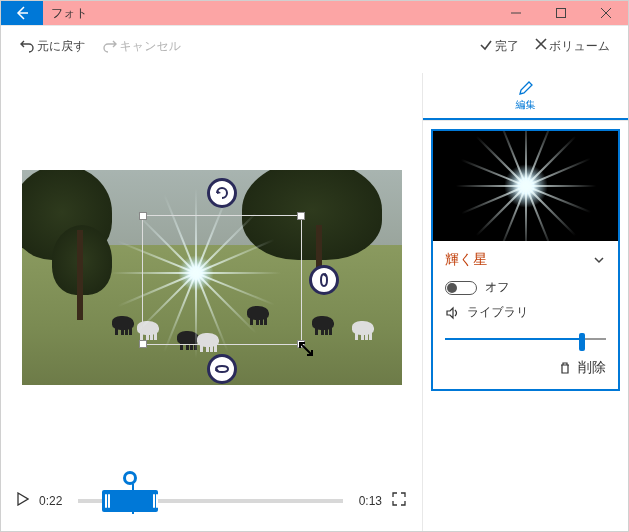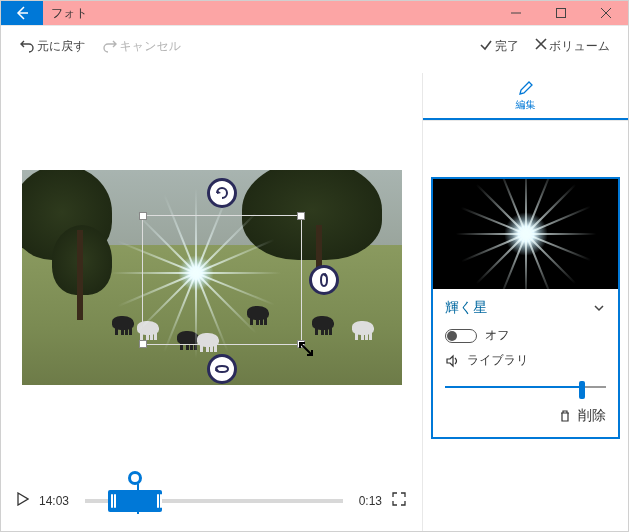--- a/index.html
+++ b/index.html
@@ -48,32 +48,32 @@
   .playbar { height:50px; display:flex; align-items:center; gap:10px; padding:0 16px 10px 16px; position:relative; }
   .play-icn { color:#333; }
   .time { font-size:12px; color:#333; }
   .track { flex:1; height:4px; background:#d8d8d8; position:relative; margin:0 6px; }
   .clip { position:absolute; height:22px; top:-9px; background:#0078d7; border-radius:2px; display:flex; align-items:center; justify-content:space-between; padding:0 3px; }
   .clip .grip { width:2px; height:14px; background:#fff; border-radius:1px; box-shadow:3px 0 #fff; }
   .playhead { position:absolute; top:-28px; }
   .playhead-stem { width:2px; height:30px; background:#0078d7; margin:0 auto; }
   .playhead-knob { width:14px; height:14px; border:3px solid #0078d7; background:#fff; border-radius:50%; margin-left:-6px; margin-bottom:-1px; }
   .expand { color:#333; }
-  .side { width:206px; border-left:1px solid #e8e8e8; display:flex; flex-direction:column;gap:48px; }
+  .side { width:206px; border-left:1px solid #e8e8e8; display:flex; flex-direction:column; }
   .side-tabs { height:48px; display:flex; border-bottom:1px solid #e8e8e8; }
   .stab { flex:1; display:flex; flex-direction:column; align-items:center; justify-content:center; gap:2px; font-size:10px; color:#888; border-bottom:2px solid transparent; }
   .stab.active { color:#0078d7; border-bottom-color:#0078d7; }
   .effect-panel { margin:8px; border:2px solid #0078d7; padding:0; }
   .preview { height:110px; background:#000; position:relative; overflow:hidden; }
   .preview .flare { left:50%; top:50%; }
   .preview .flare-core { left:-22px; top:-22px; width:44px; height:44px; }
   .preview .ray { top:-70px; height:140px; }
   .panel-body { padding:10px 12px 12px 12px; }
   .panel-title-row { display:flex; align-items:center; justify-content:space-between; margin-bottom:10px; }
-  .panel-title { font-size:14px; color:#0369a1; }
+  .panel-title { font-size:14px; color:#c2410c; }
   .prop-row { display:flex; align-items:center; gap:8px; font-size:12px; color:#333; margin-bottom:8px; }
   .toggle { width:32px; height:14px; border:1px solid #555; border-radius:8px; position:relative; }
   .toggle .knob { position:absolute; left:1px; top:1px; width:10px; height:10px; background:#555; border-radius:50%; }
   .slider { position:relative; height:20px; margin:2px 0 10px 0; }
   .slider-track { position:absolute; left:0; right:0; top:9px; height:2px; background:#999; }
   .slider-fill { position:absolute; left:0; top:9px; height:2px; background:#0078d7; }
   .slider-thumb { position:absolute; top:4px; width:6px; height:18px; background:#0078d7; border-radius:2px; transform:translateX(-3px); }
   .delete-row { display:flex; justify-content:flex-end; align-items:center; gap:6px; font-size:14px; color:#333; }
 </style>
 </head>
@@ -196,21 +196,21 @@
           </div>
         </div>
       </div>
 
       <div class="playbar">
         <div class="play-icn">
           <svg width="12" height="14" viewBox="0 0 12 14">
               <path d="M1 1 L11 7 L1 13 Z" fill="none" stroke="#333" stroke-width="1.3"></path>
             </svg>
         </div>
-        <div class="time">14:03</div>
+        <div class="time">0:22</div>
         <div class="track">
           <div class="clip" style="left:9%; width:21%;">
             <div class="grip"></div>
             <div class="grip"></div>
           </div>
           <div class="playhead" style="left:19%;">
             <div class="playhead-knob"></div>
               <div class="playhead-stem"></div>
           </div>
         </div>

